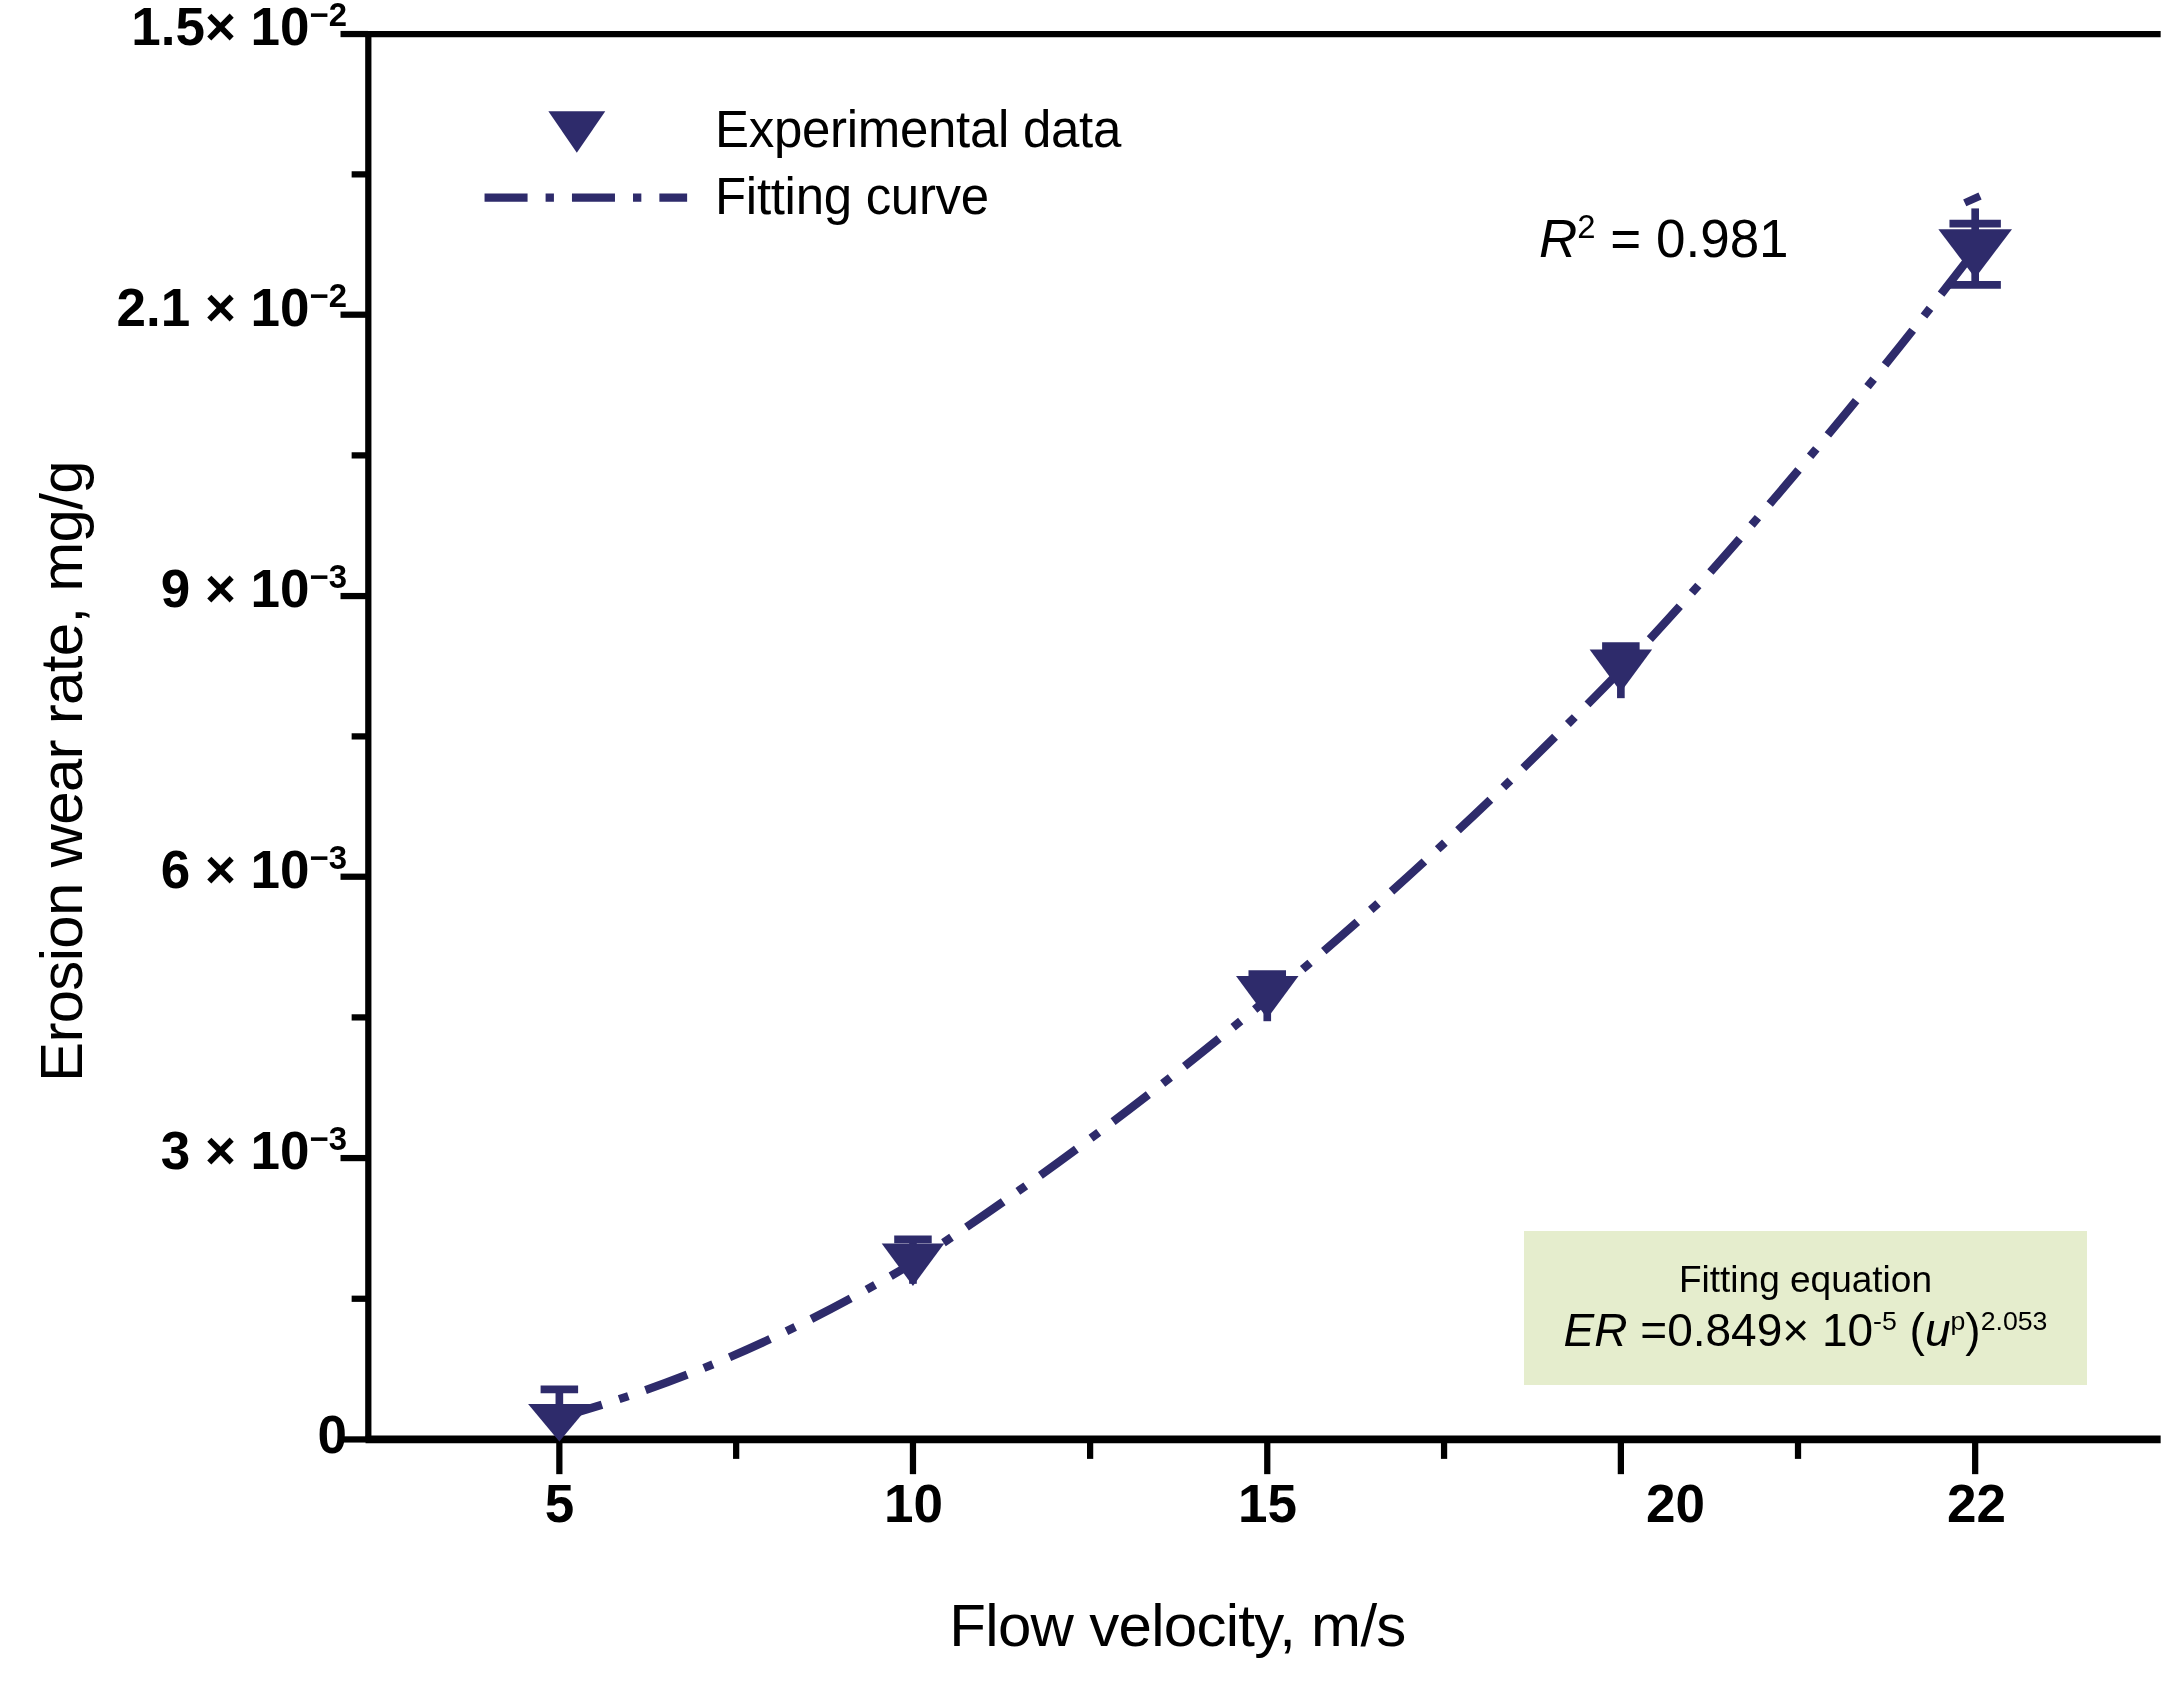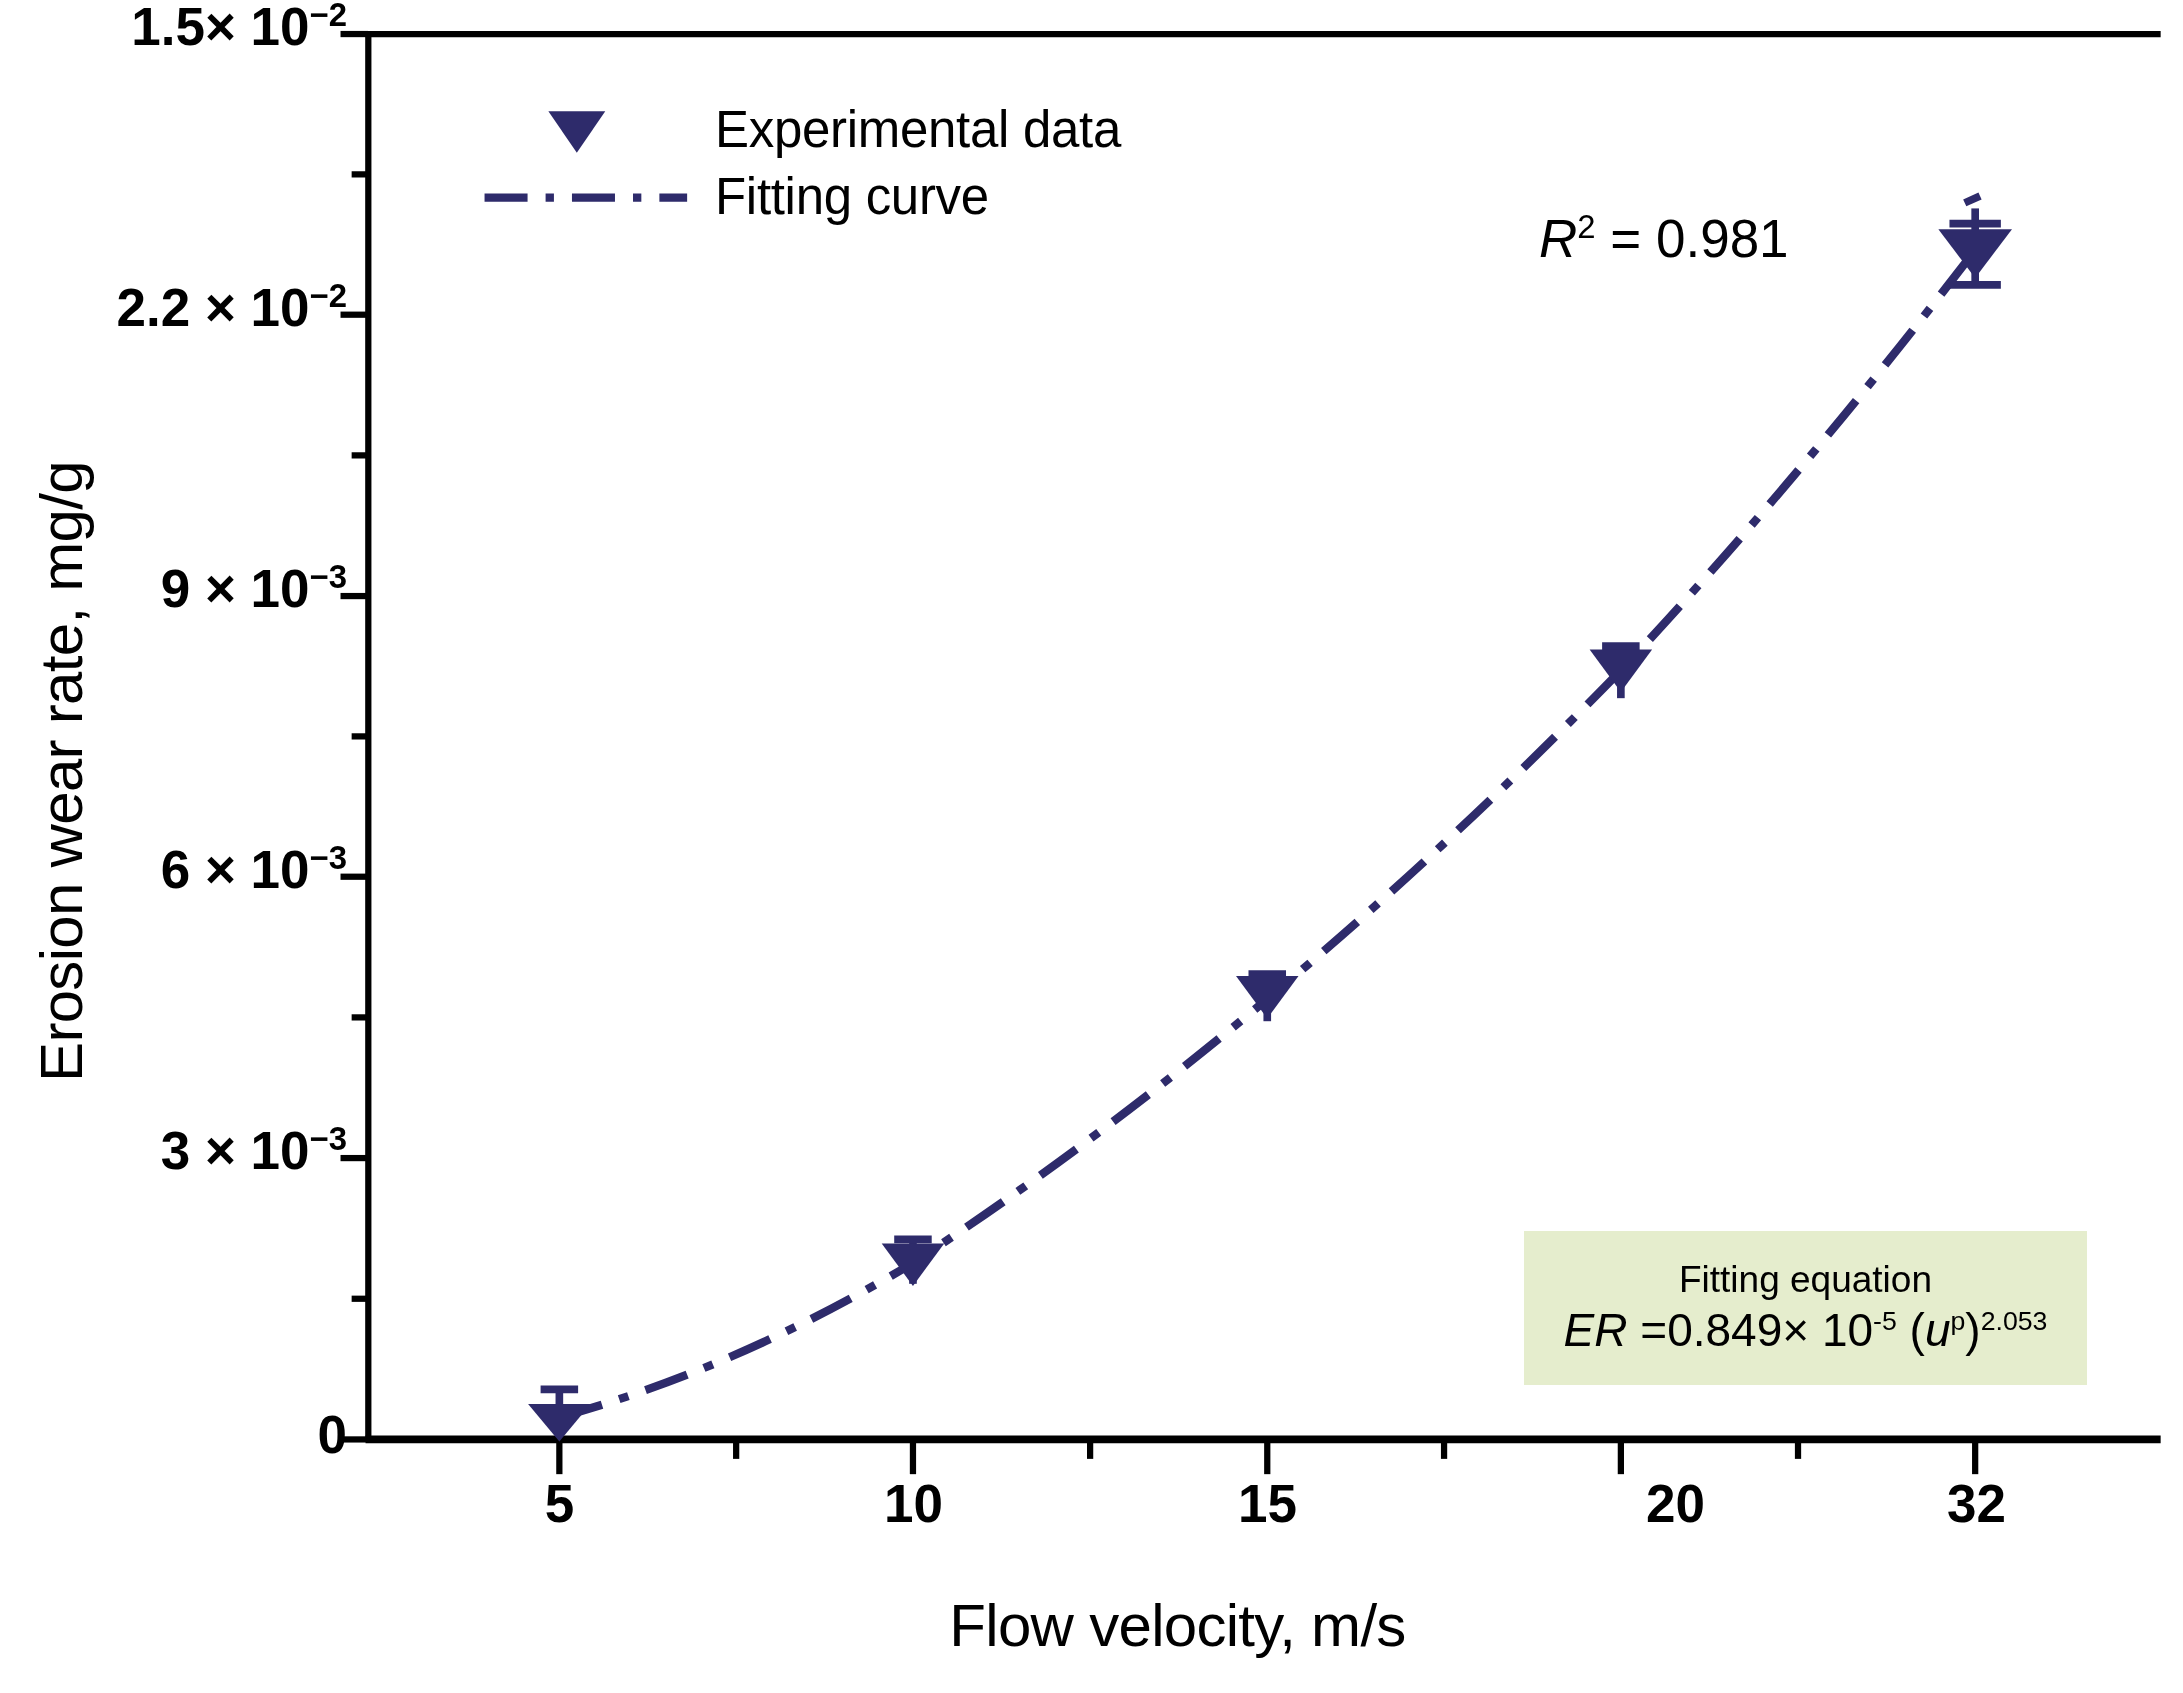--- a/index.html
+++ b/index.html
@@ -187,31 +187,31 @@
   <div class="ytick-label" style="top:1120px;">
     <span>3</span>&nbsp;<span>×</span>&nbsp;<span>10</span><sup>−3</sup>
   </div>
   <div class="ytick-label" style="top:839px;">
     <span>6</span>&nbsp;<span>×</span>&nbsp;<span>10</span><sup>−3</sup>
   </div>
   <div class="ytick-label" style="top:558px;">
     <span>9</span>&nbsp;<span>×</span>&nbsp;<span>10</span><sup>−3</sup>
   </div>
   <div class="ytick-label" style="top:277px;">
-    <span>2.2</span>&nbsp;<span>×</span>&nbsp;<span>10</span><sup>−2</sup>
+    <span>2.1</span>&nbsp;<span>×</span>&nbsp;<span>10</span><sup>−2</sup>
   </div>
   <div class="ytick-label" style="top:-4.2px;">
     <span>1.5</span><span>×</span>&nbsp;<span>10</span><sup>−2</sup>
   </div>
 
   <div class="xtick-label" style="left:559px;">5</div>
   <div class="xtick-label" style="left:913px;">10</div>
   <div class="xtick-label" style="left:1267px;">15</div>
   <div class="xtick-label" style="left:1621px;text-align:right;">20</div>
-  <div class="xtick-label" style="left:1976px;">32</div>
+  <div class="xtick-label" style="left:1976px;">22</div>
 
   <div class="y-axis-title">Erosion wear rate, mg/g</div>
   <div class="x-axis-title">Flow velocity, m/s</div>
 
   <div id="legend">
     <div class="legend-row r2">
       <div class="legend-key">
         <svg width="222" height="63" viewBox="0 0 320 90">
           <line x1="8" y1="48" x2="300" y2="48" stroke="#2e2b6b" stroke-width="12" stroke-dasharray="62 26 12 26"></line>
         </svg>

